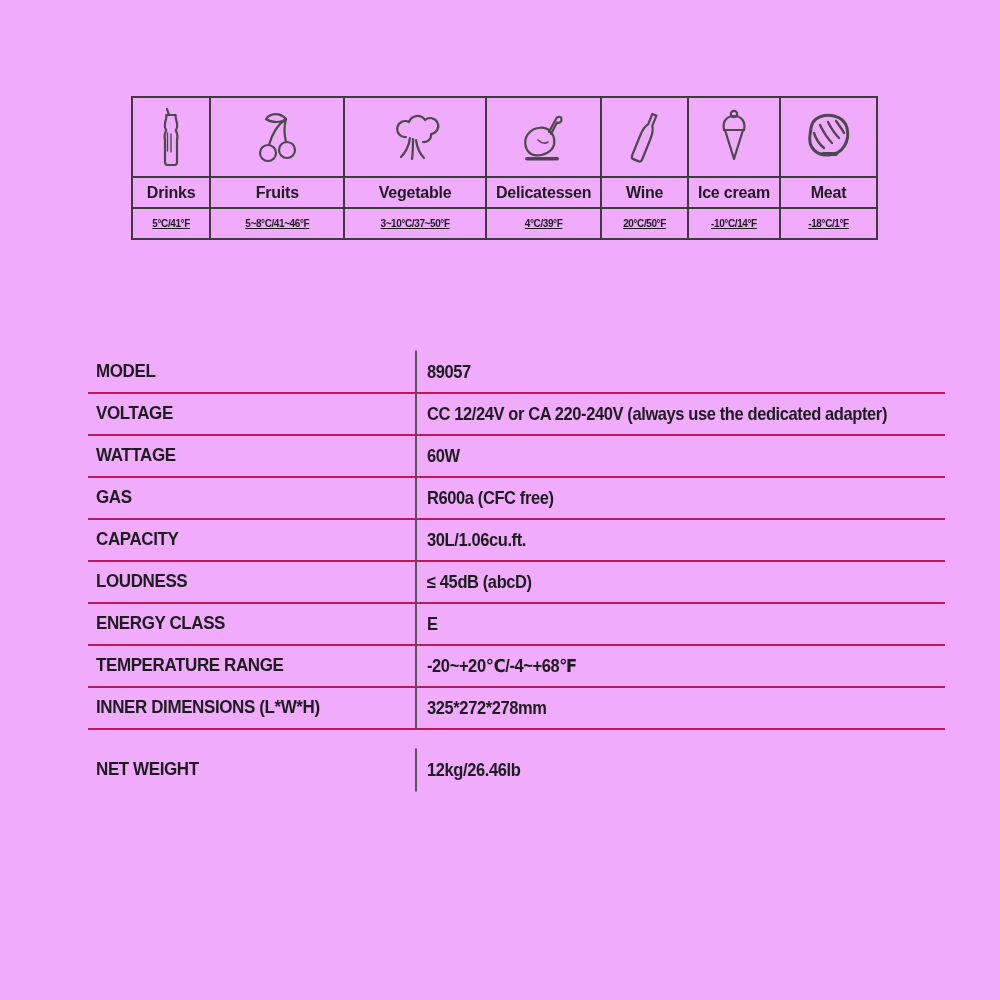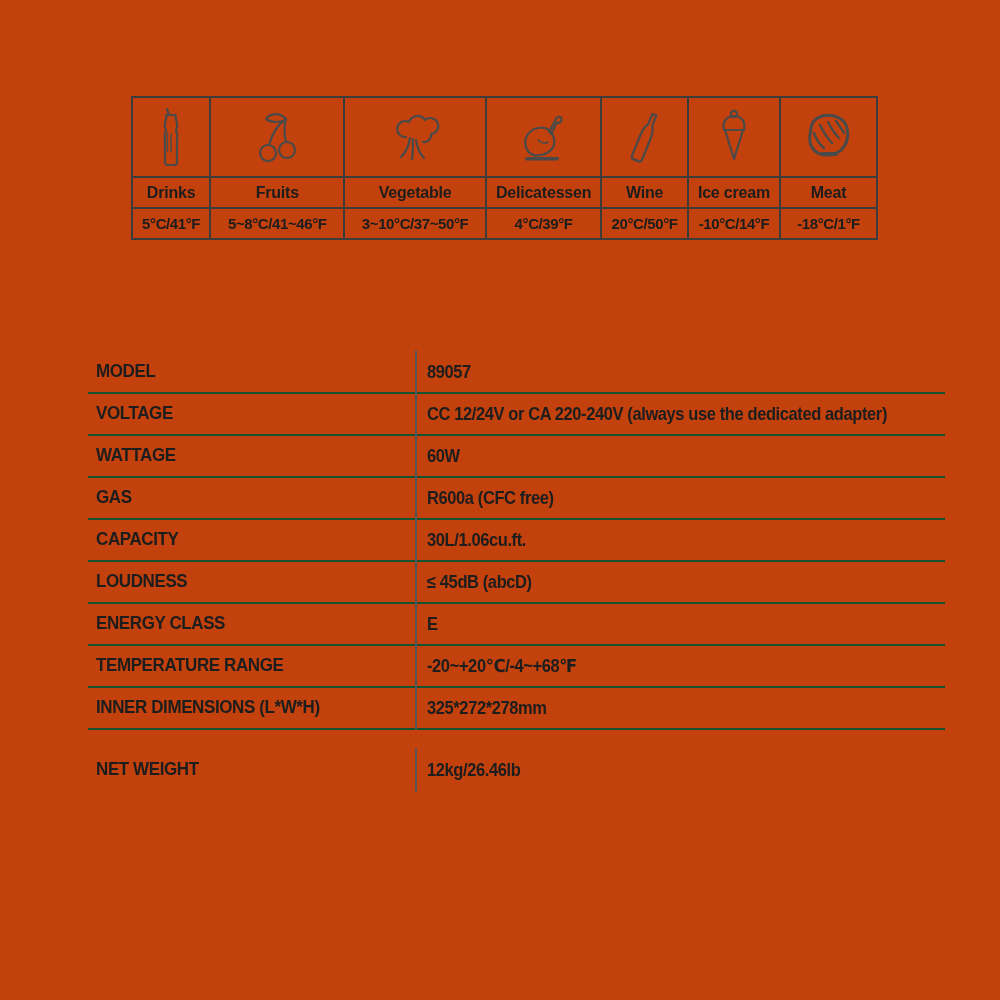--- a/index.html
+++ b/index.html
@@ -1,50 +1,51 @@
 <!DOCTYPE html>
 <html><head>
 <meta charset="utf-8">
 <style>
   html,body{margin:0;padding:0;background:#ffffff;}
   .canvas{
     position:relative;
     width:1000px;height:1000px;
-    background:#c2410c;
+    background:#f0abfc;
     font-family:"Liberation Sans","DejaVu Sans",sans-serif;
     color:#1d1d1d;
   }
 
   
   .storage-table{
     position:absolute;left:131px;top:96px;width:747px;
     border-collapse:collapse;table-layout:fixed;
   }
   .storage-table td{
     border:2px solid #3c3c3c;
     text-align:center;vertical-align:middle;
     padding:0;
   }
   .storage-table .icon-row td{height:78px;}
   .storage-table .label-row td{
     height:29px;font-weight:bold;font-size:16px;letter-spacing:-0.2px;
   }
   .storage-table .temp-row td{
-    height:29px;font-weight:bold;font-size:15px;letter-spacing:-0.4px;
+    height:29px;font-weight:bold;font-size:10px;letter-spacing:-0.4px;
     white-space:nowrap;
+    text-decoration:underline;
   }
   .cell-icon svg{display:block;margin:4px auto 2px auto;height:62px;}
 
   
   .spec-table{
     position:absolute;left:88px;top:352px;width:857px;
   }
   .spec-row{
     display:flex;align-items:center;height:40px;
-    border-bottom:2px solid #14532d;
+    border-bottom:2px solid #be185d;
   }
   .spec-row:last-child{border-bottom:none;margin-top:20px;}
   .spec-label{
     width:327px;flex:0 0 327px;box-sizing:border-box;
     padding-left:8px;align-self:stretch;display:flex;align-items:center;
     font-weight:bold;font-size:17px;letter-spacing:-0.4px;
     transform:scaleY(1.08);
   }
   .spec-value{
     flex:1;align-self:stretch;display:flex;align-items:center;

